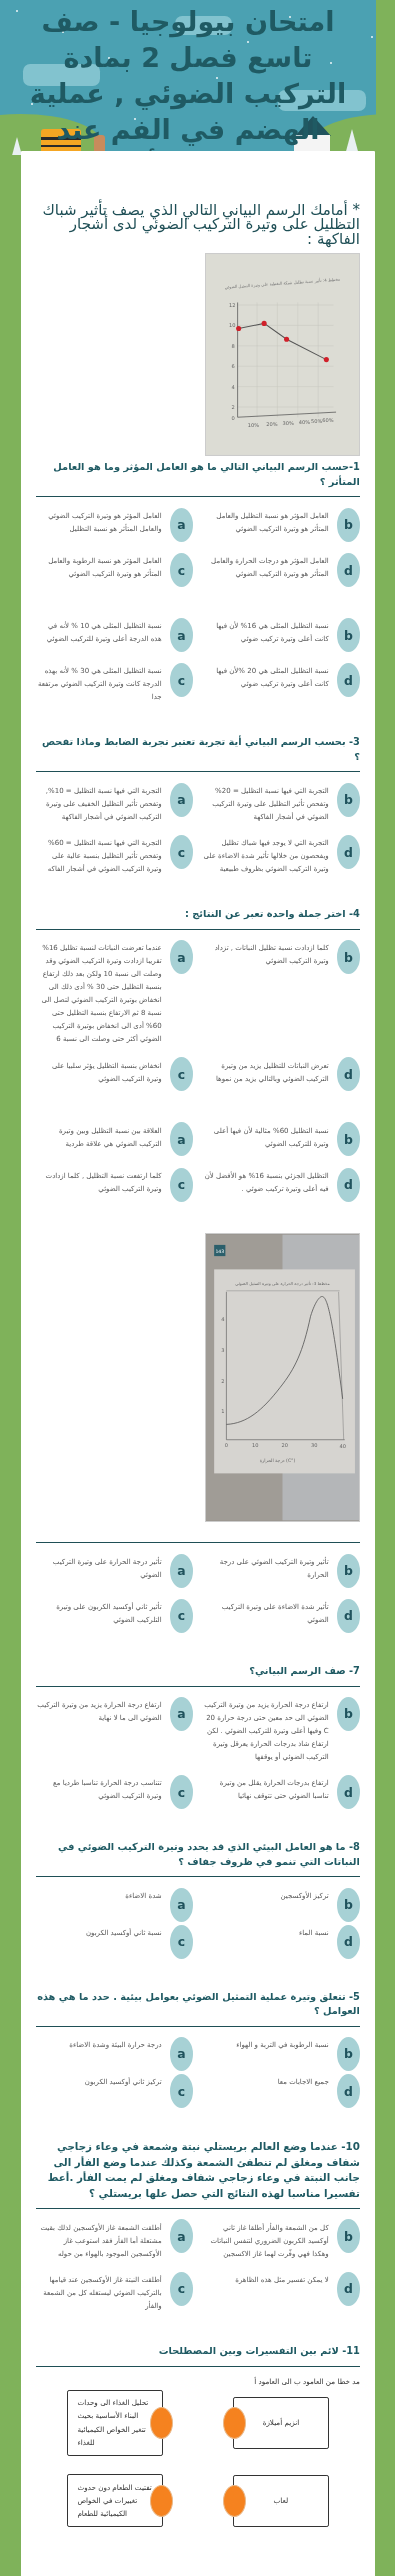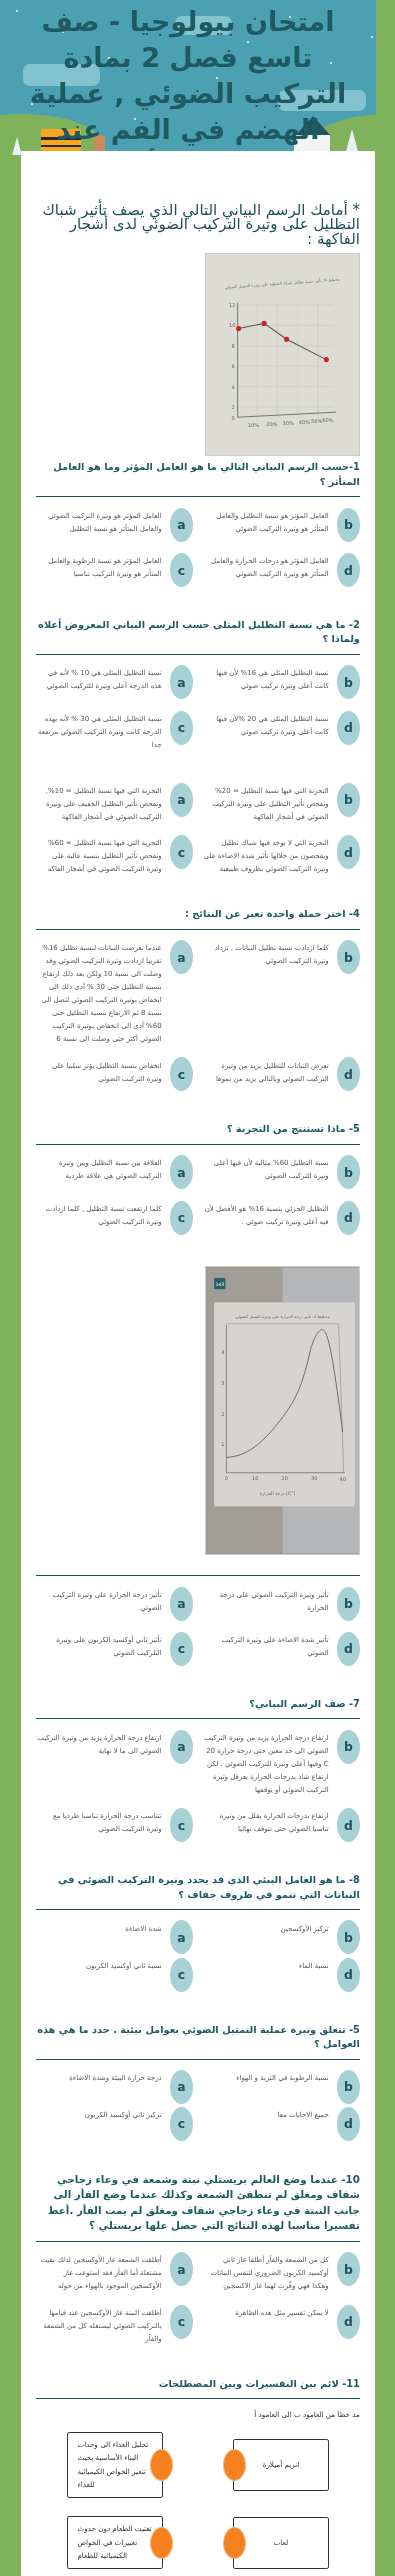--- a/index.html
+++ b/index.html
@@ -69,21 +69,21 @@
   .option { display: flex; align-items: flex-start; gap: 8.2px; cursor: pointer; }
   .badge {
     flex: 0 0 23px; width: 23px; height: 34px;
     border-radius: 50%;
     background: #a7d1d5;
     display: flex; align-items: center; justify-content: center;
     font-family: "DejaVu Sans", sans-serif; font-weight: bold; font-size: 12.4px; color: #20535d;
   }
   .opt-text { font-size: 7px; line-height: 13px; color: #555; padding-top: 2.1px; }
 
-  .match-instr { font-size: 7.2px; color: #333; margin-bottom: 13px; }
+  .match-instr { font-size: 7.2px; color: #333; margin-bottom: 4px; }
   .match-row { display: flex; justify-content: space-between; align-items: center; margin: 0 31px 18.5px 31px; direction: rtl; }
   .m-box {
     width: 96px; min-height: 52px;
     border: 0.5px solid #333; border-radius: 2.1px;
     position: relative;
     display: flex; align-items: center; justify-content: center;
     text-align: left; font-size: 7.2px; line-height: 13.4px; color: #333;
     padding: 5.2px 9.3px;
   }
   .dot {
@@ -182,27 +182,26 @@
       <div class="option">
           <span class="badge">a</span>
           <span class="opt-text">العامل المؤثر هو وتيرة التركيب الضوئي والعامل المتأثر هو نسبة التظليل</span>
         </div>
       <div class="option">
           <span class="badge">d</span>
           <span class="opt-text">العامل المؤثر هو درجات الحرارة والعامل المتأثر هو وتيرة التركيب الضوئي</span>
         </div>
       <div class="option">
           <span class="badge">c</span>
-          <span class="opt-text">العامل المؤثر هو نسبة الرطوبة والعامل المتأثر هو وتيرة التركيب تناسبا</span>
-        </div>
-    </div>
-  </div>
-
-  <div class="question">
-    <h2 class="q-title">2- ما هي نسبة التظليل المثلى حسب الرسم البياني المعروض أعلاه ولماذا ؟</h2>
+          <span class="opt-text">العامل المؤثر هو نسبة الرطوبة والعامل المتأثر هو وتيرة التركيب الضوئي</span>
+        </div>
+    </div>
+  </div>
+
+  <div class="question">
     <div class="options">
       <div class="option">
           <span class="badge">b</span>
           <span class="opt-text">نسبة التظليل المثلى هي 16% لأن فيها كانت أعلى وتيرة تركيب ضوئي</span>
         </div>
       <div class="option">
           <span class="badge">a</span>
           <span class="opt-text">نسبة التظليل المثلى هي 10 % لأنه في هذه الدرجة أعلى وتيرة للتركيب الضوئي</span>
         </div>
       <div class="option">
@@ -210,20 +209,21 @@
           <span class="opt-text">نسبة التظليل المثلى هي 20 %لأن فيها كانت أعلى وتيرة تركيب ضوئي</span>
         </div>
       <div class="option">
           <span class="badge">c</span>
           <span class="opt-text">نسبة التظليل المثلى هي 30 % لأنه بهذه الدرجة كانت وتيرة التركيب الضوئي مرتفعة جدا</span>
         </div>
     </div>
   </div>
 
   <div class="question">
+    <h2 class="q-title">3- بحسب الرسم البياني أية تجربة تعتبر تجربة الضابط وماذا تفحص ؟</h2>
     <div class="options">
       <div class="option">
           <span class="badge">b</span>
           <span class="opt-text">التجربة التي فيها نسبة التظليل = 20% وتفحص تأثير التظليل على وتيرة التركيب الضوئي في أشجار الفاكهة</span>
         </div>
       <div class="option">
           <span class="badge">a</span>
           <span class="opt-text">التجربة التي فيها نسبة التظليل = 10%, وتفحص تأثير التظليل الخفيف على وتيرة التركيب الضوئي في أشجار الفاكهة</span>
         </div>
       <div class="option">
@@ -253,21 +253,20 @@
           <span class="opt-text">تعرض النباتات للتظليل يزيد من وتيرة التركيب الضوئي وبالتالي يزيد من نموها</span>
         </div>
       <div class="option">
           <span class="badge">c</span>
           <span class="opt-text">انخفاض بنسبة التظليل يؤثر سلبيا على وتيرة التركيب الضوئي</span>
         </div>
     </div>
   </div>
 
   <div class="question">
-    <h2 class="q-title">5- ماذا تستنتج من التجربة ؟</h2>
     <div class="options">
       <div class="option">
           <span class="badge">b</span>
           <span class="opt-text">نسبة التظليل 60% مثالية لأن فيها أعلى وتيرة للتركيب الضوئي</span>
         </div>
       <div class="option">
           <span class="badge">a</span>
           <span class="opt-text">العلاقة بين نسبة التظليل وبين وتيرة التركيب الضوئي هي علاقة طردية</span>
         </div>
       <div class="option">

